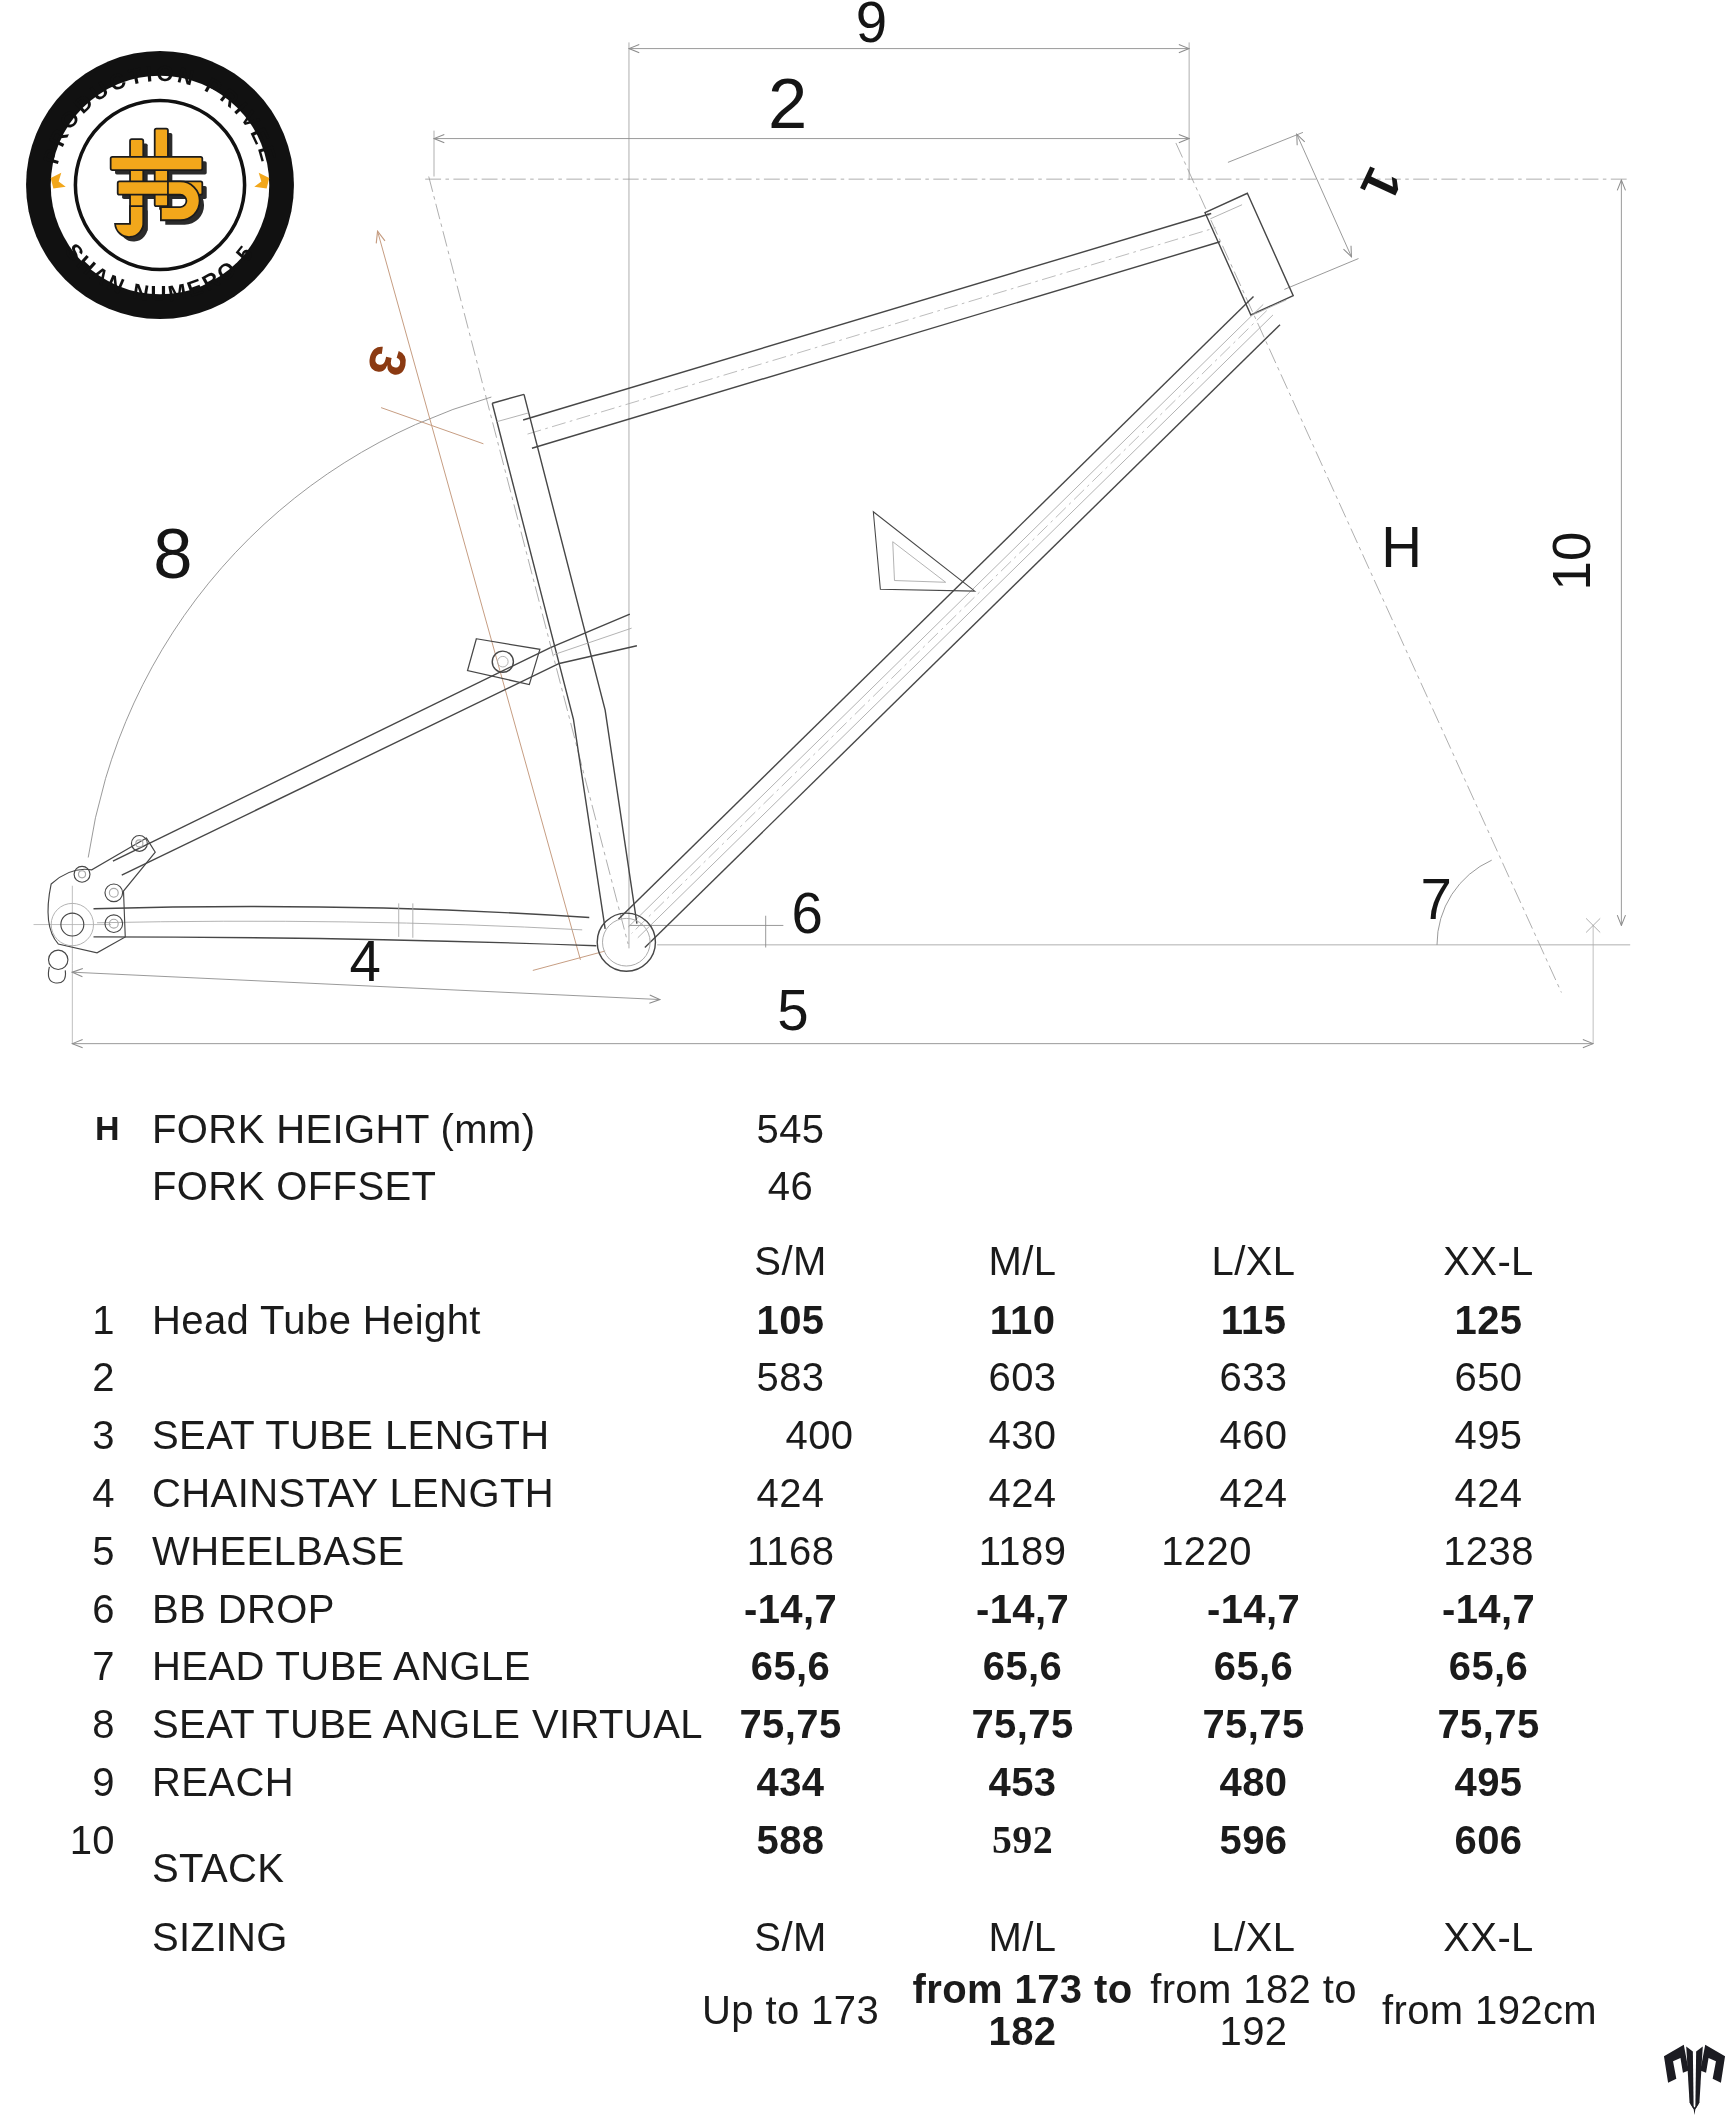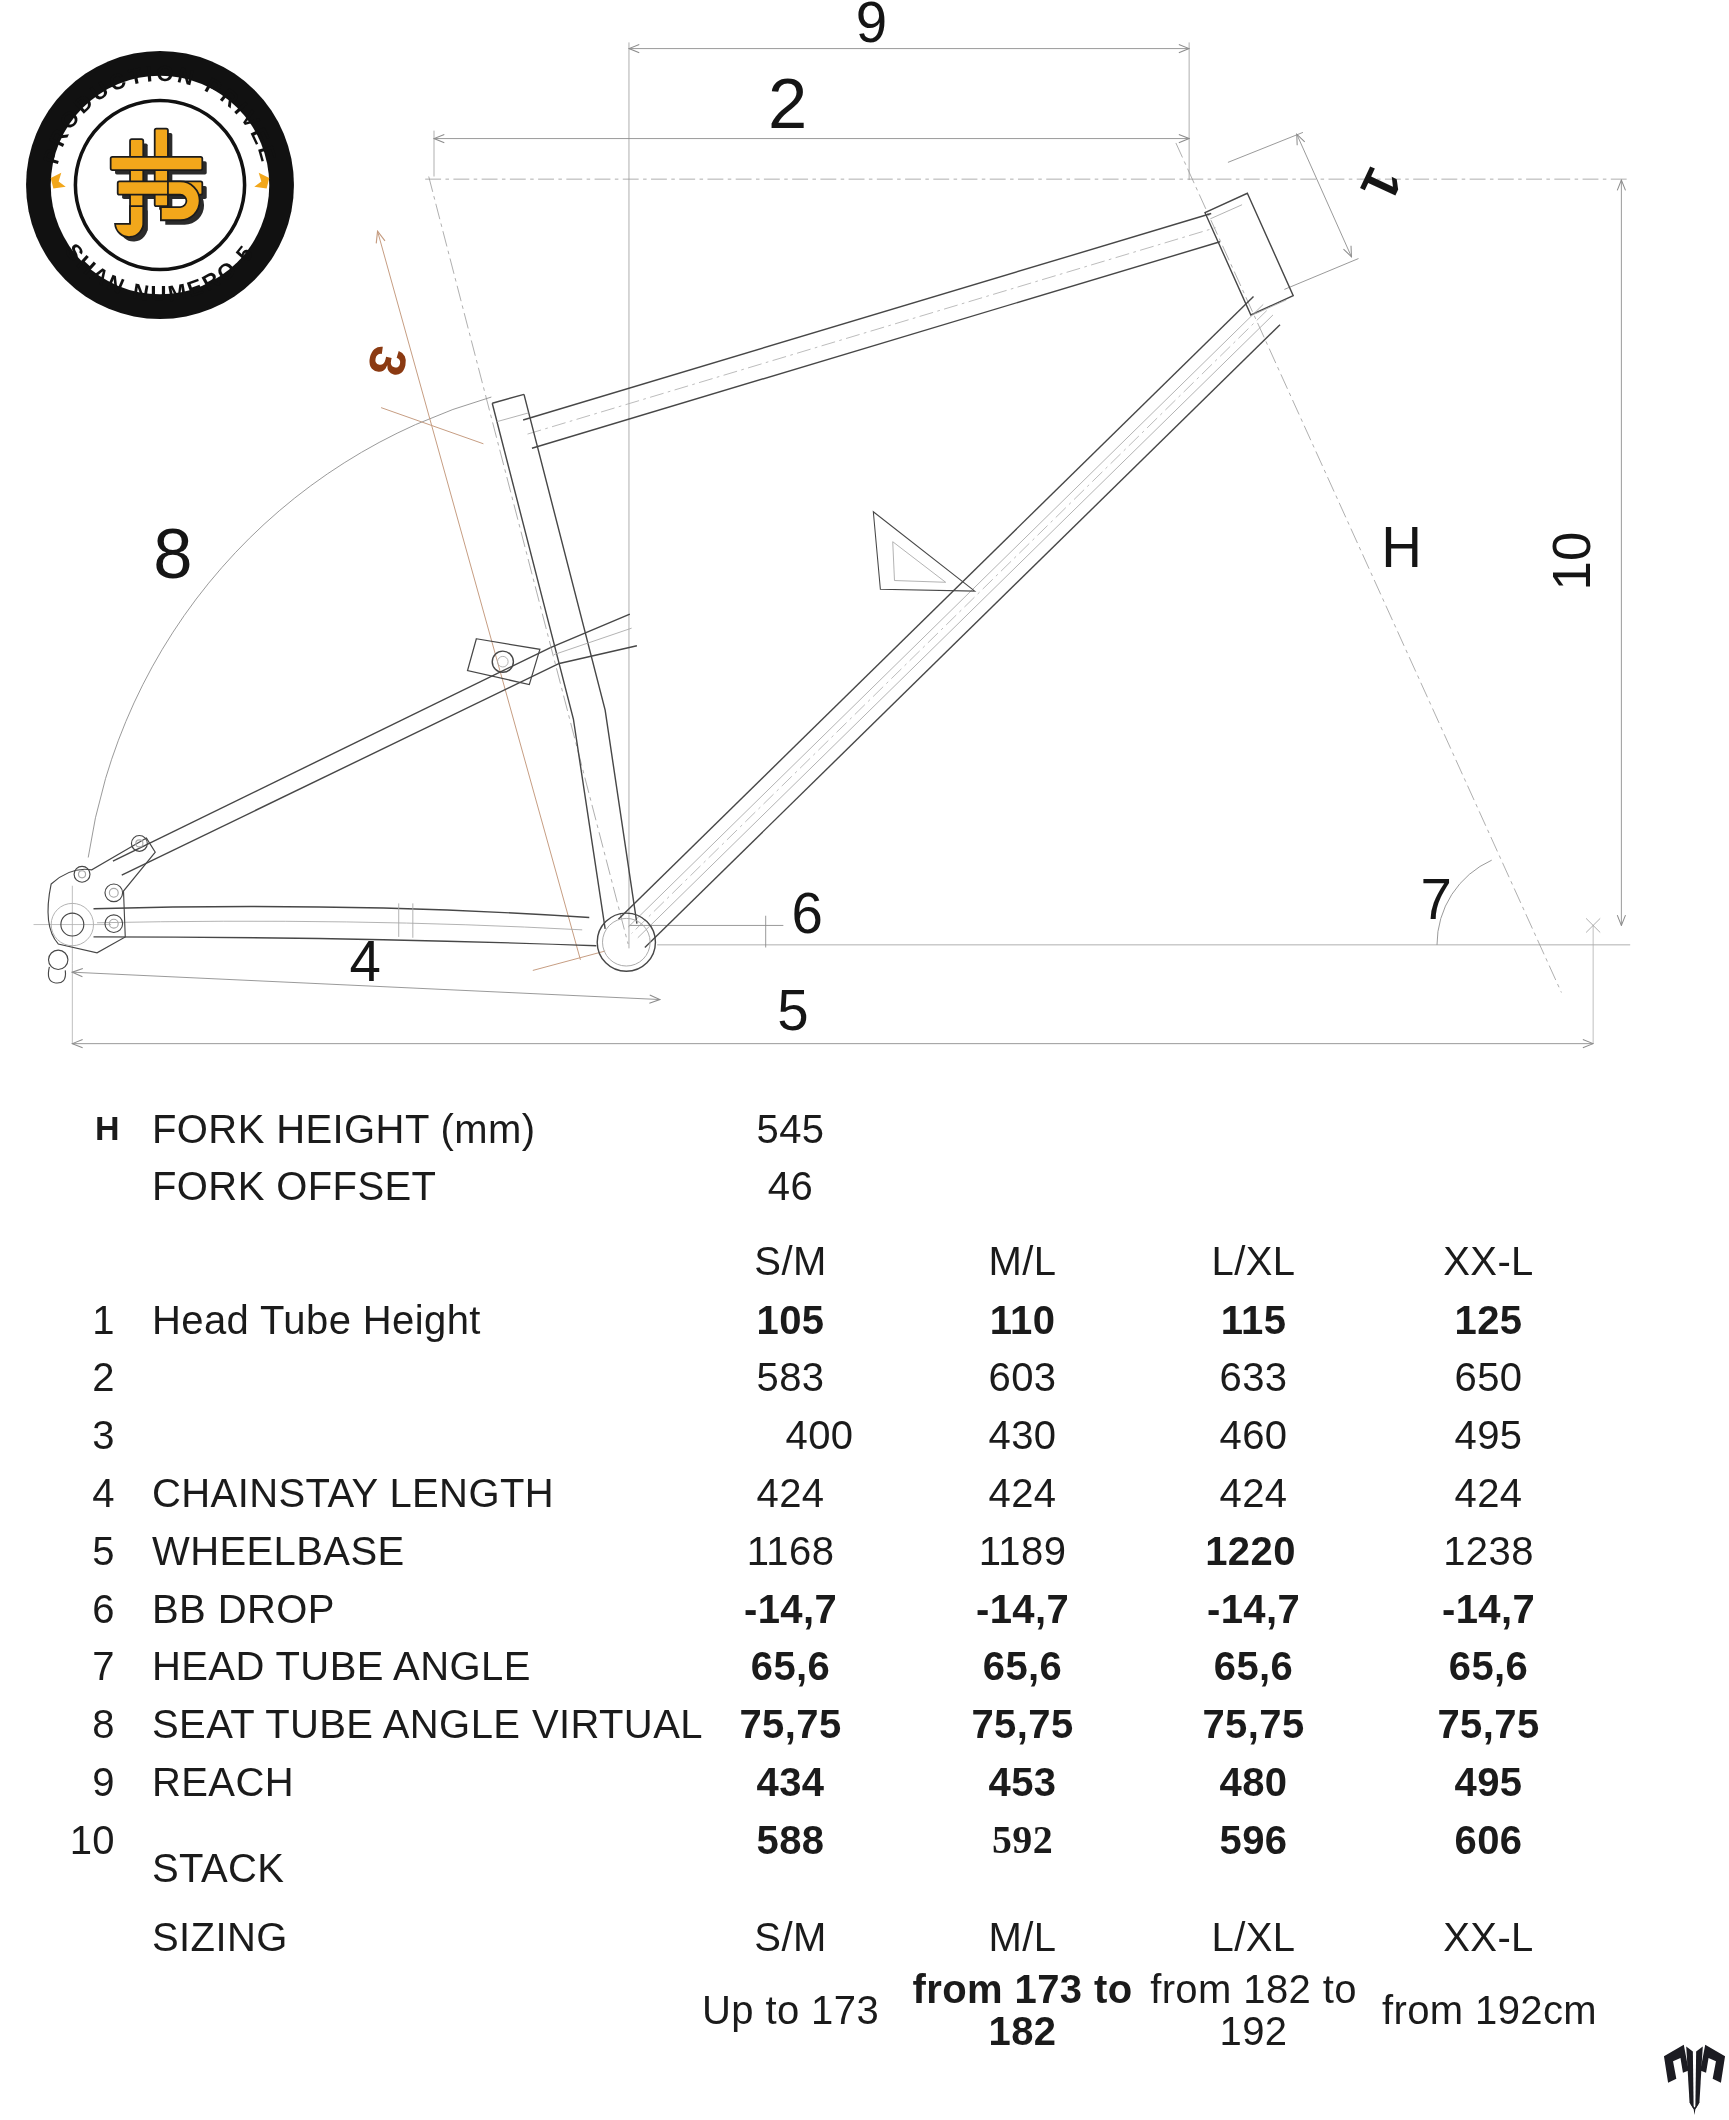--- a/index.html
+++ b/index.html
@@ -194,35 +194,36 @@
       <div class="t val bold" style="left: 676px; top: 1299px;">105</div>
       <div class="t val bold" style="left: 908px; top: 1299px;">110</div>
       <div class="t val bold" style="left: 1139px; top: 1299px;">115</div>
       <div class="t val bold" style="left: 1374px; top: 1299px;">125</div>
       <div class="t num" style="left: 53px; top: 1356px;">2</div>
       <div class="t val" style="left: 676px; top: 1356px;">583</div>
       <div class="t val" style="left: 908px; top: 1356px;">603</div>
       <div class="t val" style="left: 1139px; top: 1356px;">633</div>
       <div class="t val" style="left: 1374px; top: 1356px;">650</div>
       <div class="t num" style="left: 53px; top: 1414px;">3</div>
+      <div class="t " style="left: 152px; top: 1414px;">SEAT TUBE LENGTH</div>
       <div class="t val" style="left: 705px; top: 1414px;">400</div>
       <div class="t val" style="left: 908px; top: 1414px;">430</div>
       <div class="t val" style="left: 1139px; top: 1414px;">460</div>
       <div class="t val" style="left: 1374px; top: 1414px;">495</div>
       <div class="t num" style="left: 53px; top: 1472px;">4</div>
       <div class="t " style="left: 152px; top: 1472px;">CHAINSTAY LENGTH</div>
       <div class="t val" style="left: 676px; top: 1472px;">424</div>
       <div class="t val" style="left: 908px; top: 1472px;">424</div>
       <div class="t val" style="left: 1139px; top: 1472px;">424</div>
       <div class="t val" style="left: 1374px; top: 1472px;">424</div>
       <div class="t num" style="left: 53px; top: 1530px;">5</div>
       <div class="t " style="left: 152px; top: 1530px;">WHEELBASE</div>
       <div class="t val" style="left: 676px; top: 1530px;">1168</div>
       <div class="t val" style="left: 908px; top: 1530px;">1189</div>
-      <div class="t val" style="left: 1136px; top: 1530px; font-weight: bold;">1220</div>
+      <div class="t val" style="left: 1092px; top: 1530px;">1220</div>
       <div class="t val" style="left: 1374px; top: 1530px;">1238</div>
       <div class="t num" style="left: 53px; top: 1588px;">6</div>
       <div class="t " style="left: 152px; top: 1588px;">BB DROP</div>
       <div class="t val bold" style="left: 676px; top: 1588px;">-14,7</div>
       <div class="t val bold" style="left: 908px; top: 1588px;">-14,7</div>
       <div class="t val bold" style="left: 1139px; top: 1588px;">-14,7</div>
       <div class="t val bold" style="left: 1374px; top: 1588px;">-14,7</div>
       <div class="t num" style="left: 53px; top: 1645px;">7</div>
       <div class="t " style="left: 152px; top: 1645px;">HEAD TUBE ANGLE</div>
       <div class="t val bold" style="left: 676px; top: 1645px;">65,6</div>

